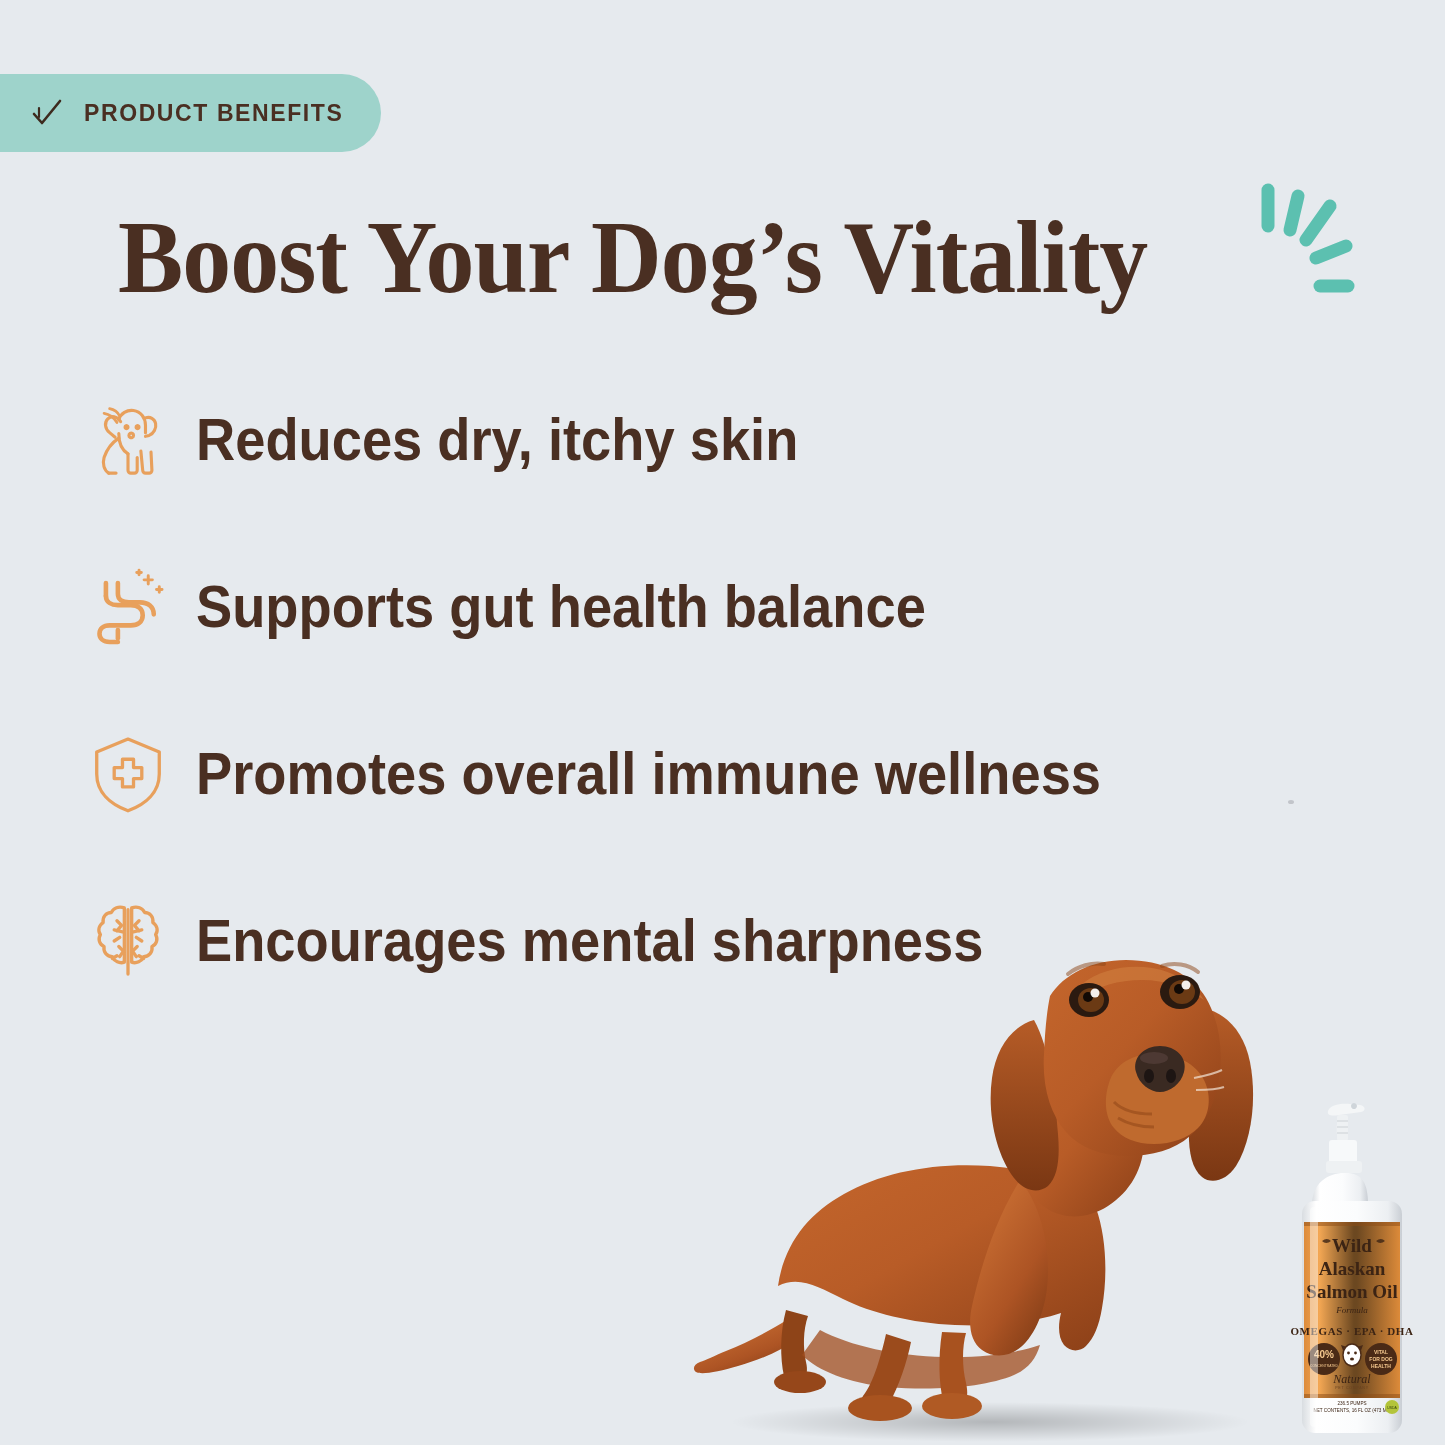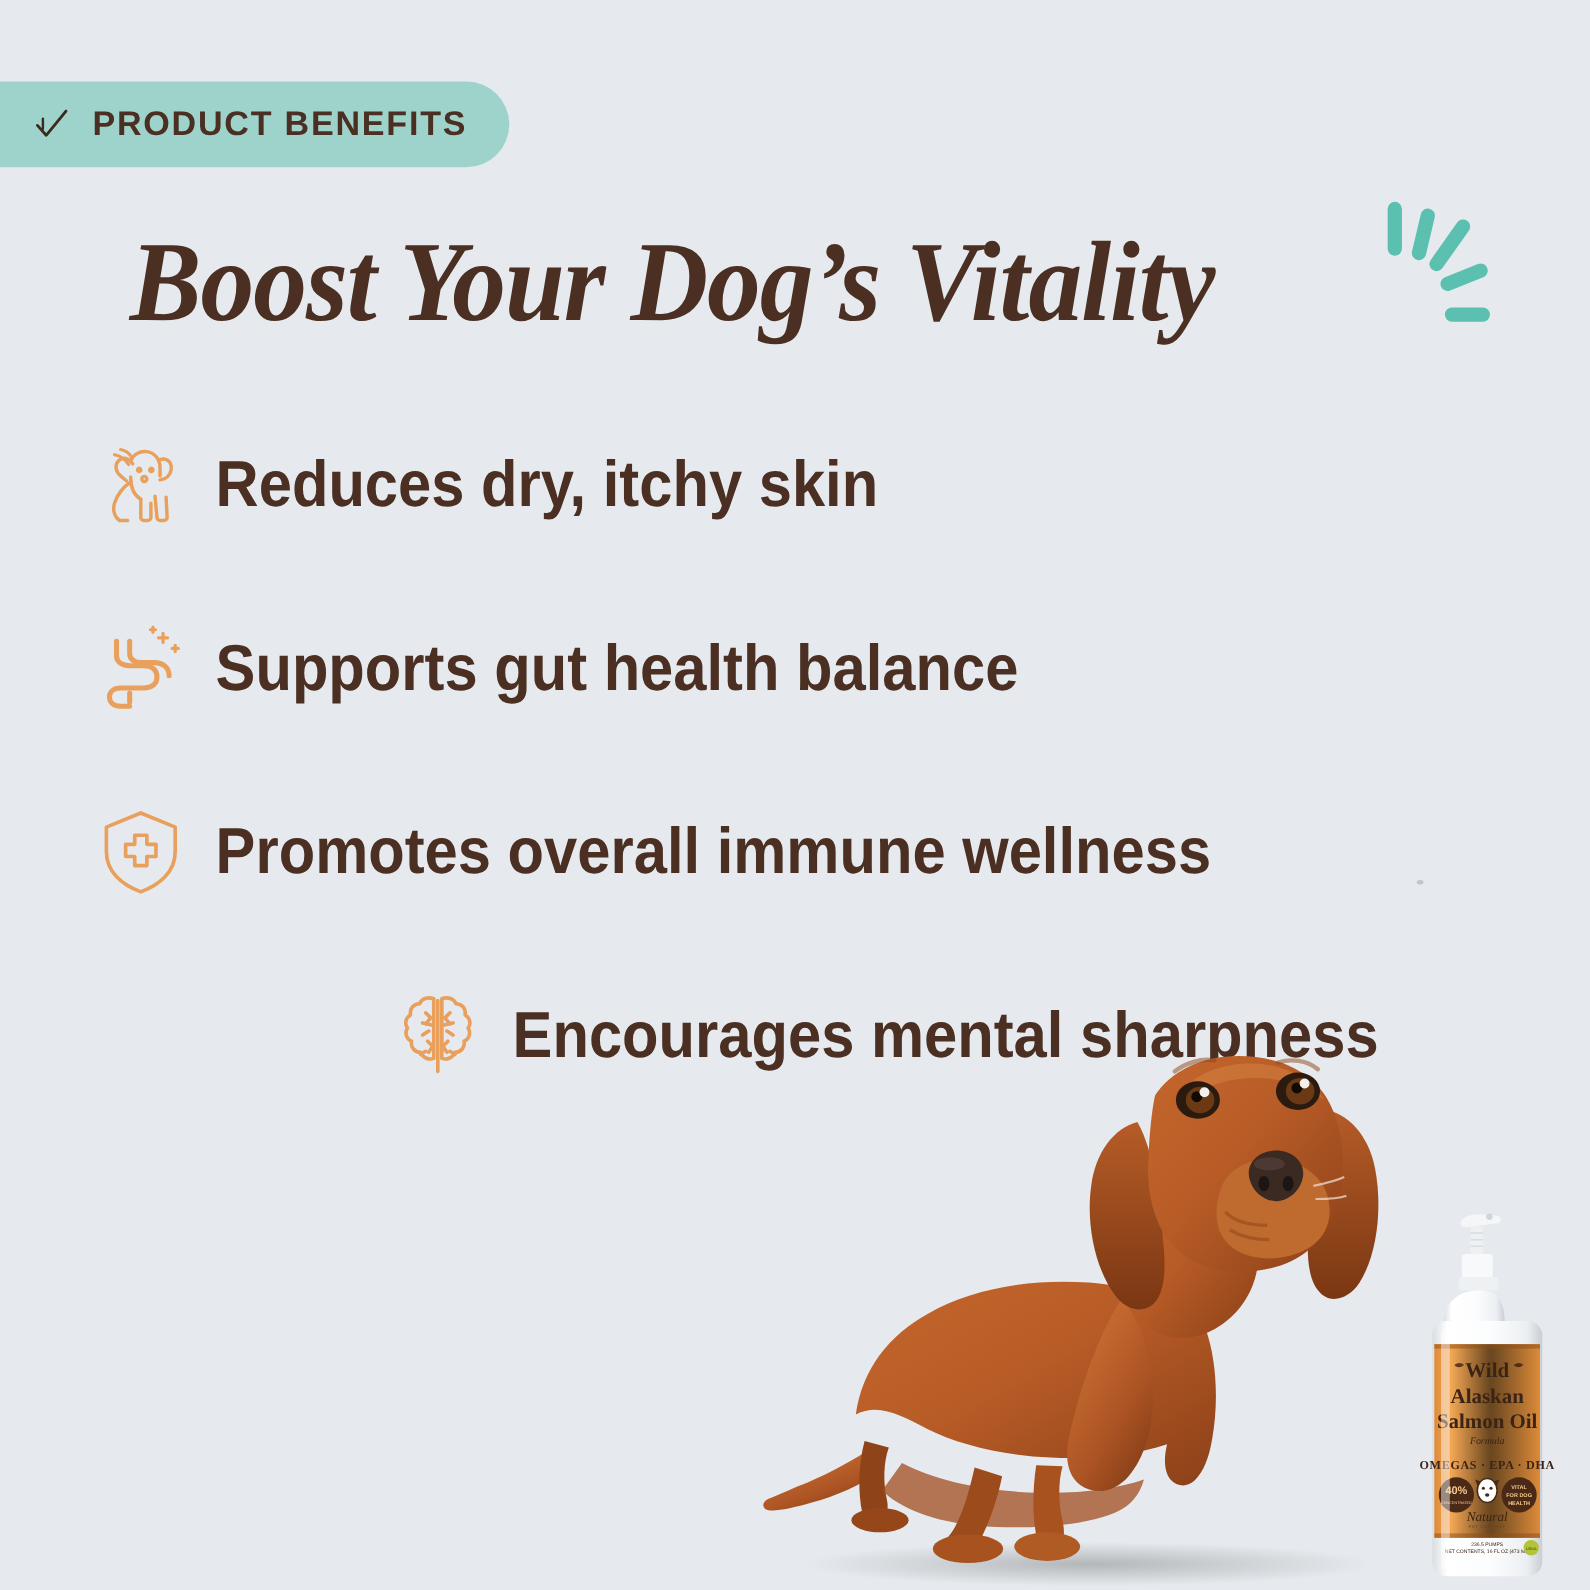--- a/index.html
+++ b/index.html
@@ -15,29 +15,29 @@
   .badge-wrap { position:absolute; left:0; top:74px; }
   .badge {
     display:flex; align-items:center; gap:20px;
     background:#9ed3cb;
     border-radius:0 42px 42px 0;
     height:78px;
     padding:0 38px 0 30px;
   }
   .badge-check { width:34px; height:34px; display:block; flex:none; }
   .badge-text {
-    font-size:31px; font-weight:700; letter-spacing:1.6px;
+    font-size:23px; font-weight:700; letter-spacing:1.6px;
     color:#4a2f22; white-space:nowrap;
     font-family:"Liberation Sans", sans-serif;
   }
 
   
   .headline-row {
     position:absolute; left:118px; top:205px;
-    display:flex; align-items:center;font-style:italic;
+    display:flex; align-items:center;
   }
   .headline {
     font-family:"Liberation Serif", serif;
     font-weight:700;
     font-size:104px;
     line-height:1.0;
     color:#4a2f22;
     letter-spacing:-1px;
     transform:scaleX(0.94);
     transform-origin:left top;
@@ -45,21 +45,21 @@
   }
   .burst { position:absolute; left:1248px; top:178px; width:130px; height:150px; }
 
   
   .benefits { position:absolute; left:72px; top:380px; width:1250px; }
   .benefit {
     display:flex; align-items:center;
     height:120px;
     margin-bottom:47px;
   }
-  .benefit:last-child { margin-bottom:0;justify-content:flex-end; }
+  .benefit:last-child { margin-bottom:0; }
   .b-icon {
     width:112px; flex:none;
     display:flex; align-items:center; justify-content:center;
   }
   .b-icon svg { display:block; }
   .b-text {
     font-family:"Liberation Sans", sans-serif;
     font-weight:700;
     font-size:59px;
     color:#4a2f22;

